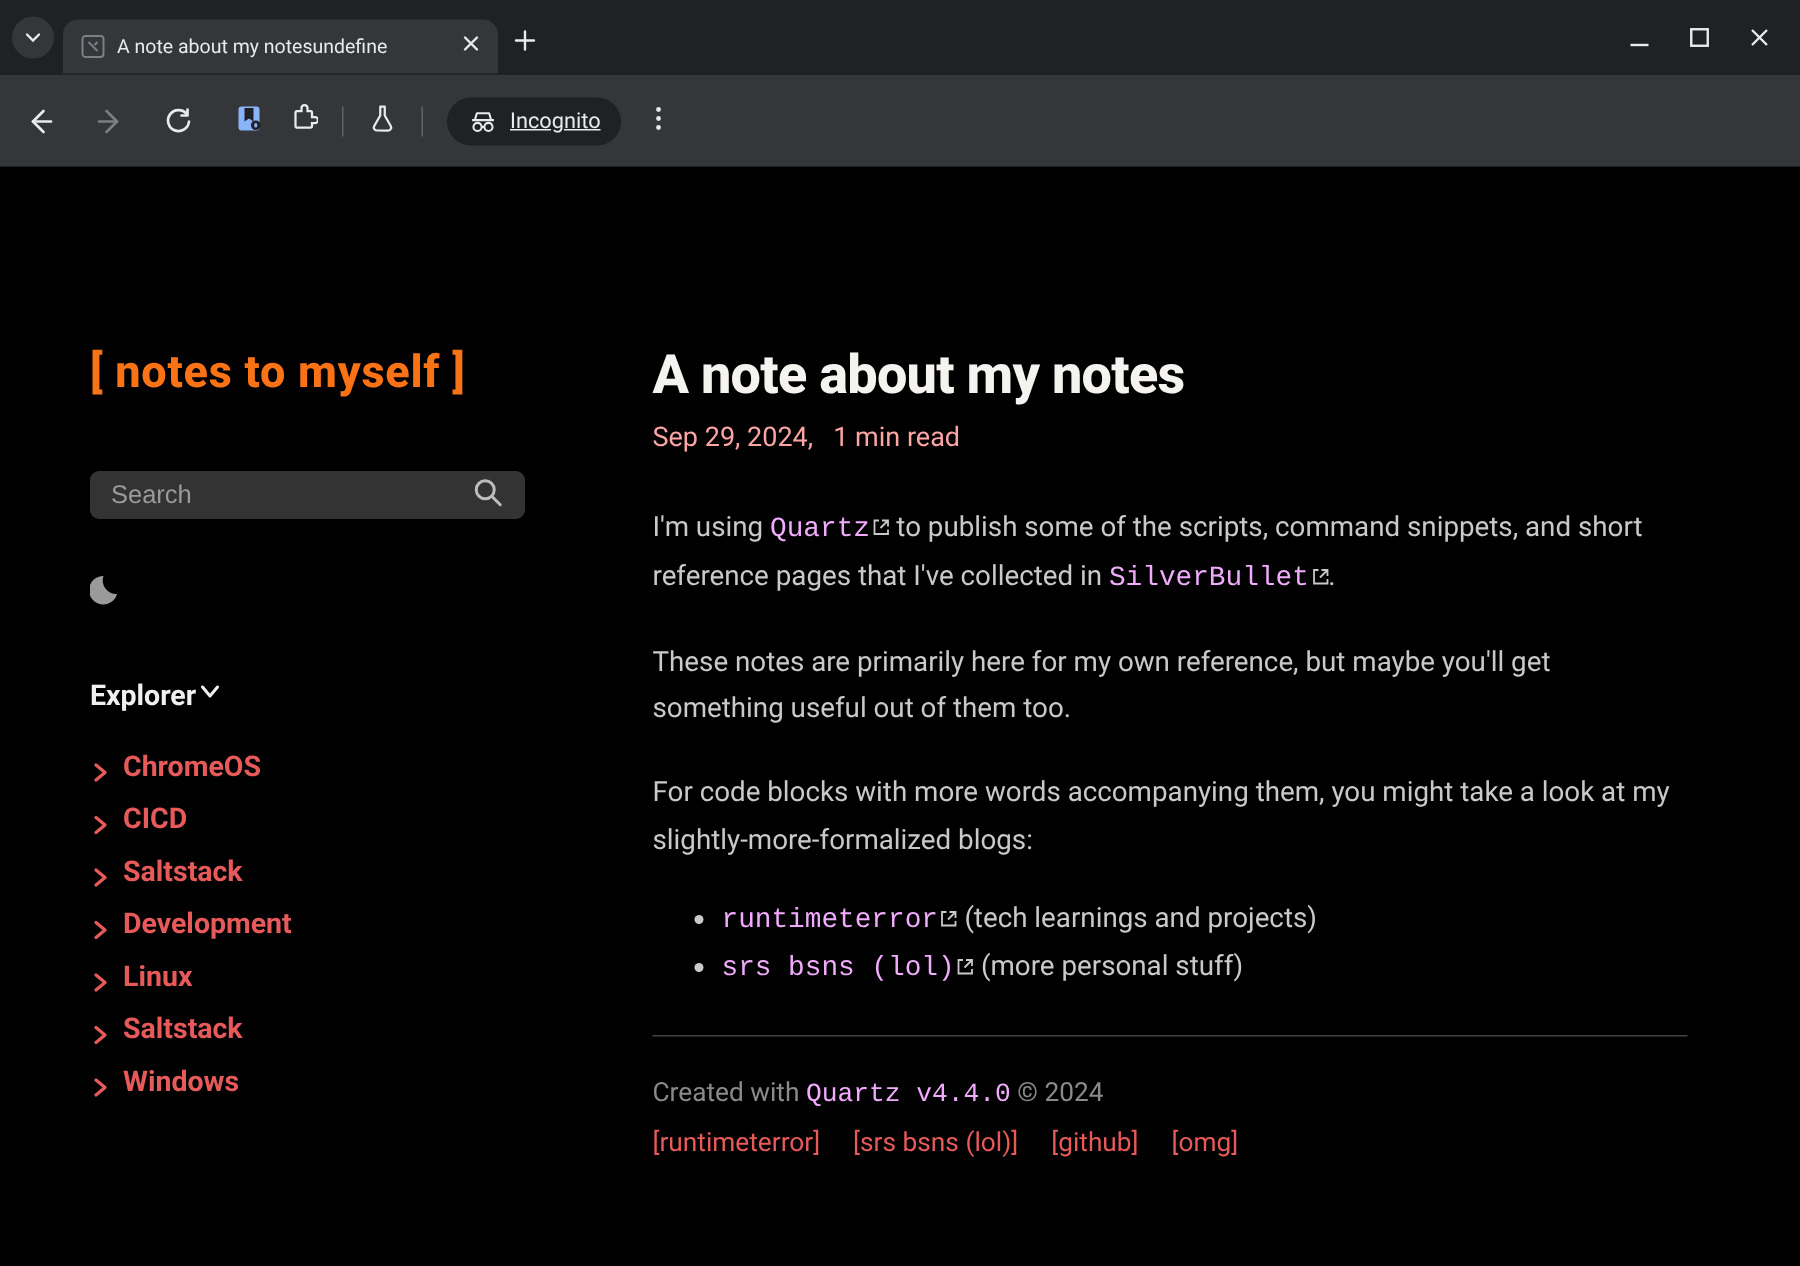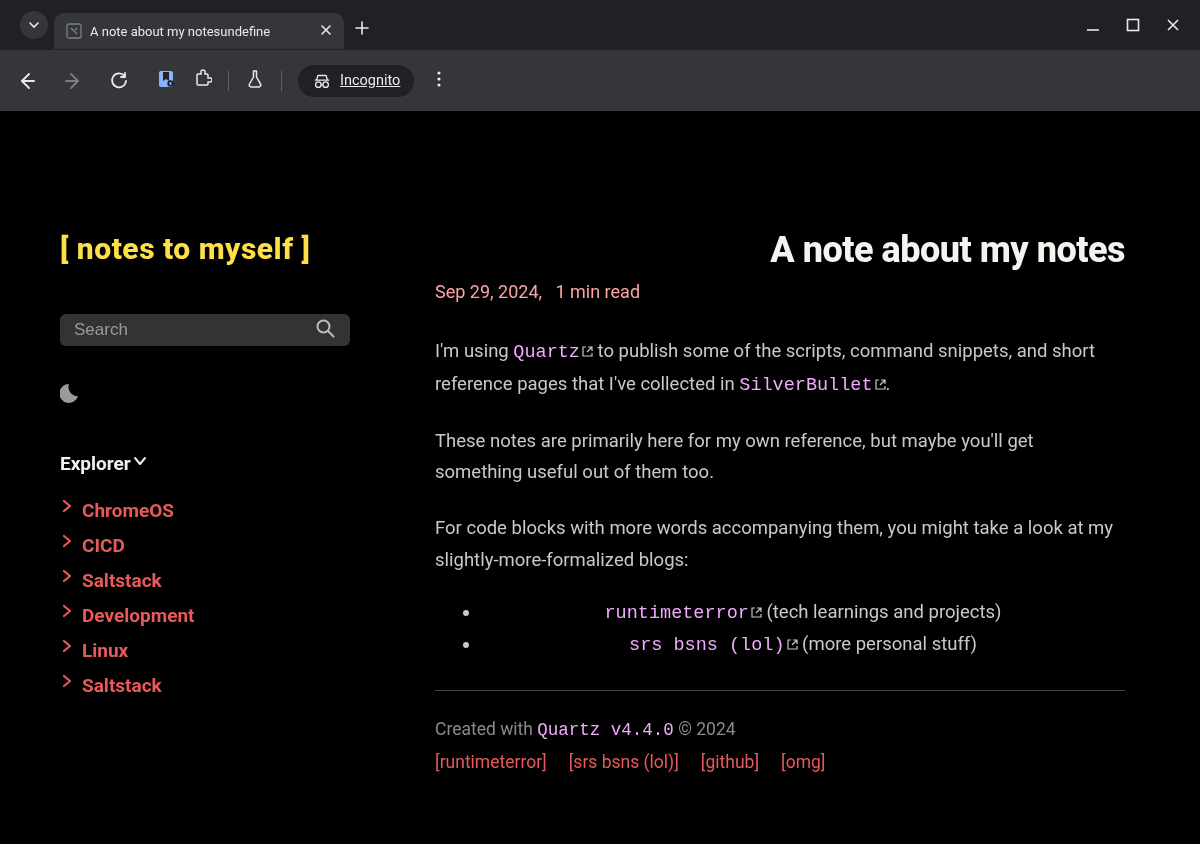--- a/index.html
+++ b/index.html
@@ -16,21 +16,21 @@
   .chrome {
     background: #202124;
     height: 111px;
     display: flex;
     flex-direction: column;
   }
   .tab-strip {
     height: 50px;
     display: flex;
     align-items: center;
-    padding-left: 20px;
+    padding-left: 8px;
     gap: 6px;
   }
   .tab-dropdown {
     width: 28px; height: 28px;
     background: #35363a;
     border-radius: 14px;
     display: flex; align-items: center; justify-content: center;
     color: #e8eaed;
   }
   .tab {
@@ -109,21 +109,21 @@
   .page {
     display: flex;
     background: #000;
     height: calc(844px - 111px);
   }
   .sidebar {
     width: 405px;
     padding: 120px 28px 0 60px;
   }
   .site-title {
-    color: #fde047;
+    color: #f97316;
     font-size: 30px;
     font-weight: 800;
     letter-spacing: 0.5px;
     margin-bottom: 48px;
   }
   .search-box {
     background: #333333;
     border-radius: 6px;
     height: 32px;
     display:flex;
@@ -152,58 +152,57 @@
     margin-bottom: 18px;
     text-align: center;
   }
   .tree { list-style:none; }
   .tree li {
     color: #e75a5a;
     font-size: 19px;
     font-weight: 700;
     padding: 6px 0;
     display:flex;
-    align-items:flex-start;
+    align-items:flex-end;
     gap:8px;
     cursor:pointer;
   }
   .tree li .chev { display:inline-flex; }
 
   .content {
     flex: 1;
     padding: 118px 40px 0 30px;
     max-width: 760px;
   }
   .article-title {
     color: #f5f3f0;
     font-size: 36px;
     font-weight: 800;
     letter-spacing: -0.5px;
     margin-bottom: 10px;
-    text-align: right;
   }
   .meta {
     color: #fca5a5;
     font-size: 18px;
     margin-bottom: 34px;
   }
   .body p {
     color: #c9c9c9;
     font-size: 18.5px;
     line-height: 1.72;
     margin-bottom: 24px;
   }
   .body a, .lnk { color: #f0abfc; text-decoration:none;font-family:Liberation Mono, monospace; }
   .ext-icon {
     display:inline-block;
     width:11px; height:11px;
     margin-left:2px;
     vertical-align: 0px;
   }
-  .body ul { padding-left: 46px; margin-top:-4px; margin-bottom: 7px; text-align: center;}
+  .body ul { padding-left: 46px; margin-top:-4px; margin-bottom: 7px;}
   .body ul li {
     color:#c9c9c9;
     font-size: 18.5px;
     line-height: 1.7;
   }
   .note-aside { color:#c9c9c9; }
   hr.sep { border:none; border-top:1px solid #444; margin: 28px 0 28px 0;}
   .footer {
     color:#8a8a8a;
     font-size: 17.5px;
@@ -391,20 +390,28 @@
           </span>
           <span>Linux</span>
         </li>
       <li>
           <span class="chev">
             <svg width="14" height="14" viewBox="0 0 14 14">
               <path d="M4 2l6 5-6 5" stroke="#e75a5a" stroke-width="2.2" fill="none" stroke-linecap="round" stroke-linejoin="round"></path>
             </svg>
           </span>
           <span>Saltstack</span>
+        </li>
+      <li>
+          <span class="chev">
+            <svg width="14" height="14" viewBox="0 0 14 14">
+              <path d="M4 2l6 5-6 5" stroke="#e75a5a" stroke-width="2.2" fill="none" stroke-linecap="round" stroke-linejoin="round"></path>
+            </svg>
+          </span>
+          <span>Windows</span>
         </li>
     </ul>
   </aside>
 
   <main class="content">
     <h1 class="article-title">A note about my notes</h1>
     <div class="meta">
       <span>Sep 29, 2024,</span>
       &nbsp;&nbsp;<span>1 min read</span>
     </div>

